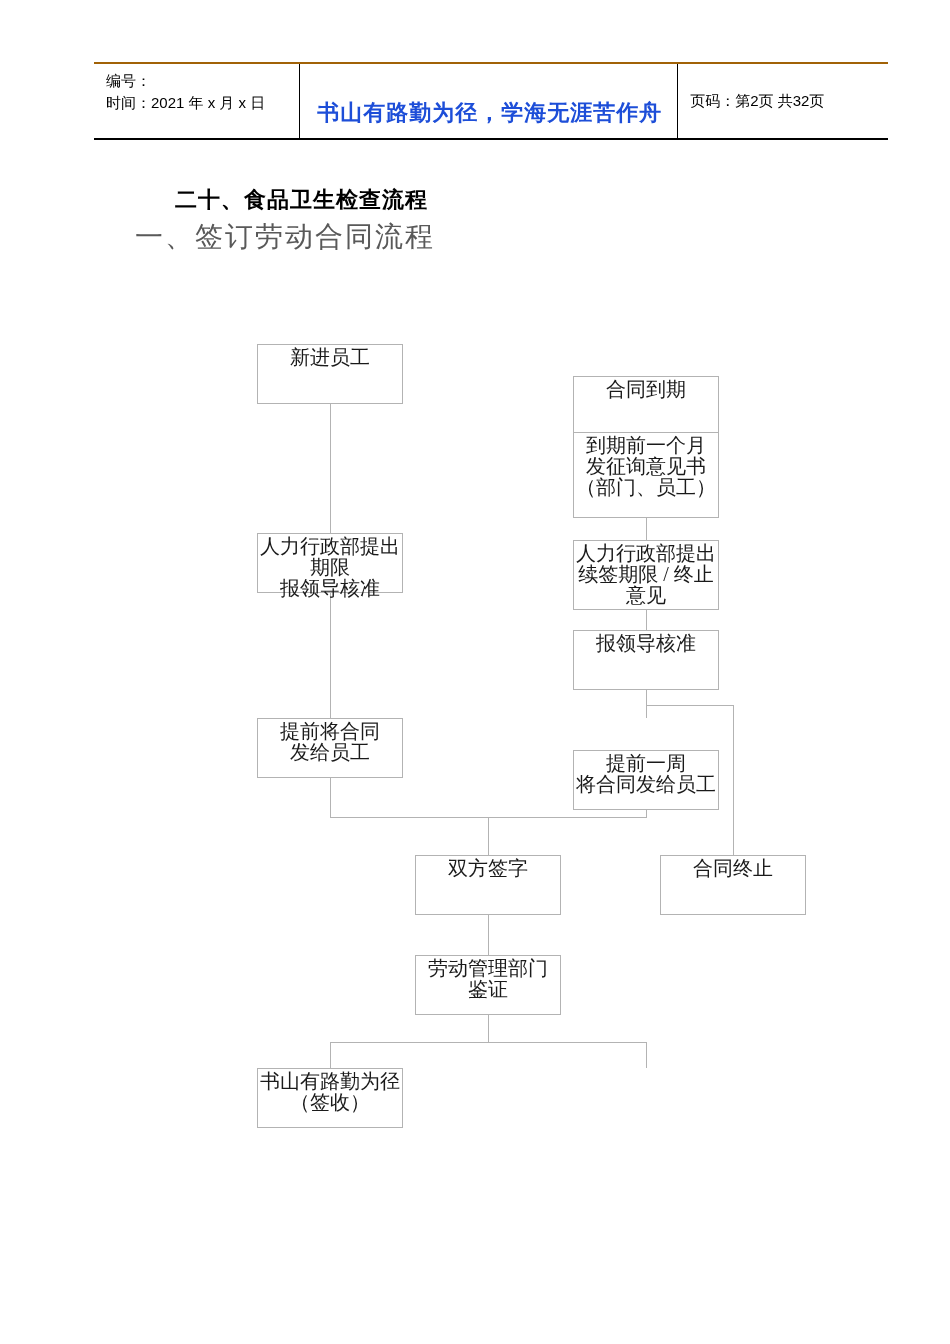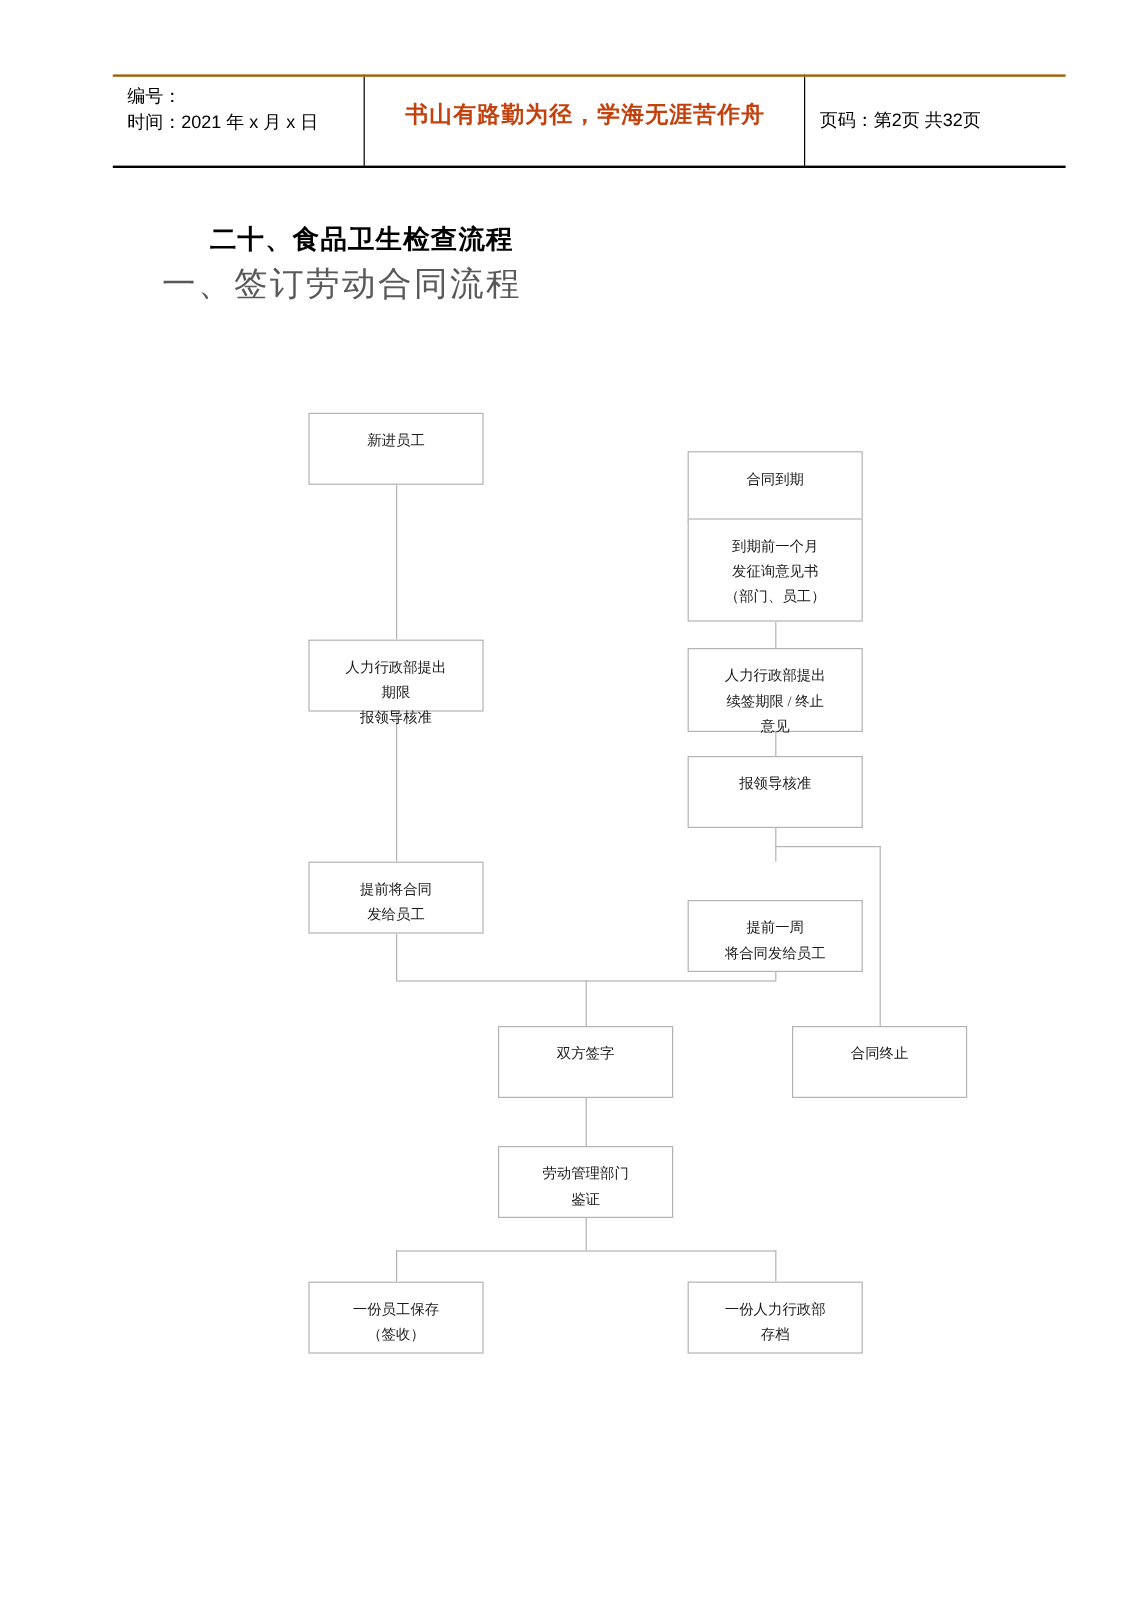--- a/index.html
+++ b/index.html
@@ -40,26 +40,26 @@
     line-height: 22px;
   }
   .header-table td.first { border-left: none; }
   .header-table td.last  { border-right: none; }
   .hdr-cell-code  { width: 196px; height: 62px; }
   .hdr-cell-motto { width: 360px; text-align: center; }
   .hdr-cell-page  { width: 216px; }
 
   .motto {
     display: block;
-    color: #c2410c;
+    color: #1d4ed8;
     font-family: "Liberation Serif", "DejaVu Serif", serif;
     font-weight: bold;
-    font-size: 19px;
+    font-size: 22px;
     letter-spacing: 1px;
-    margin-top: 16px;
+    margin-top: 32px;
     white-space: nowrap;
   }
   .page-no-line { margin-top: 20px; white-space: nowrap; }
   .code-line { white-space: nowrap; }
 
   
   .heading-1 {
     position: absolute;
     left: 175px;
     top: 185px;
@@ -88,25 +88,25 @@
     top: 0;
     width: 950px;
     height: 1344px;
   }
   .node {
     position: absolute;
     box-sizing: border-box;
     border: 1px solid #b3b3b3;
     background: #ffffff;
     font-family: "Liberation Serif", "DejaVu Serif", serif;
-    font-size: 12px;
+    font-size: 20px;
     line-height: 21px;
     color: #1a1a1a;
     text-align: center;
-    padding-top: 12px;
+    padding-top: 2px;
     white-space: pre-line;
   }
   .conn {
     position: absolute;
     background: #b3b3b3;
   }
   .conn.v { width: 1px; }
   .conn.h { height: 1px; }
 
   
@@ -178,20 +178,18 @@
 意见</div>
       <div class="node" style="left: 573px; top: 630px; width: 146px; height: 60px; border-color: rgb(179, 179, 179);">报领导核准</div>
       <div class="node" style="left: 257px; top: 718px; width: 146px; height: 60px; border-color: rgb(179, 179, 179);">提前将合同
 发给员工</div>
       <div class="node" style="left: 573px; top: 718px; width: 146px; height: 60px; border-color: rgb(179, 179, 179); margin-top: 32px;">提前一周
 将合同发给员工</div>
       <div class="node" style="left: 415px; top: 855px; width: 146px; height: 60px; border-color: rgb(179, 179, 179);">双方签字</div>
       <div class="node" style="left: 660px; top: 855px; width: 146px; height: 60px; border-color: rgb(179, 179, 179);">合同终止</div>
       <div class="node" style="left: 415px; top: 955px; width: 146px; height: 60px; border-color: rgb(179, 179, 179);">劳动管理部门
 鉴证</div>
-      <div class="node" style="left: 257px; top: 1068px; width: 146px; height: 60px; border-color: rgb(179, 179, 179);">一份员工保存
+      <div class="node" style="left: 257px; top: 1068px; width: 146px; height: 60px; border-color: rgb(179, 179, 179);">书山有路勤为径
 （签收）</div>
-      <div class="node" style="left: 573px; top: 1068px; width: 146px; height: 60px; border-color: rgb(179, 179, 179);">一份人力行政部
-存档</div>
     </div>
 
 
 </div>
 
 </body></html>

